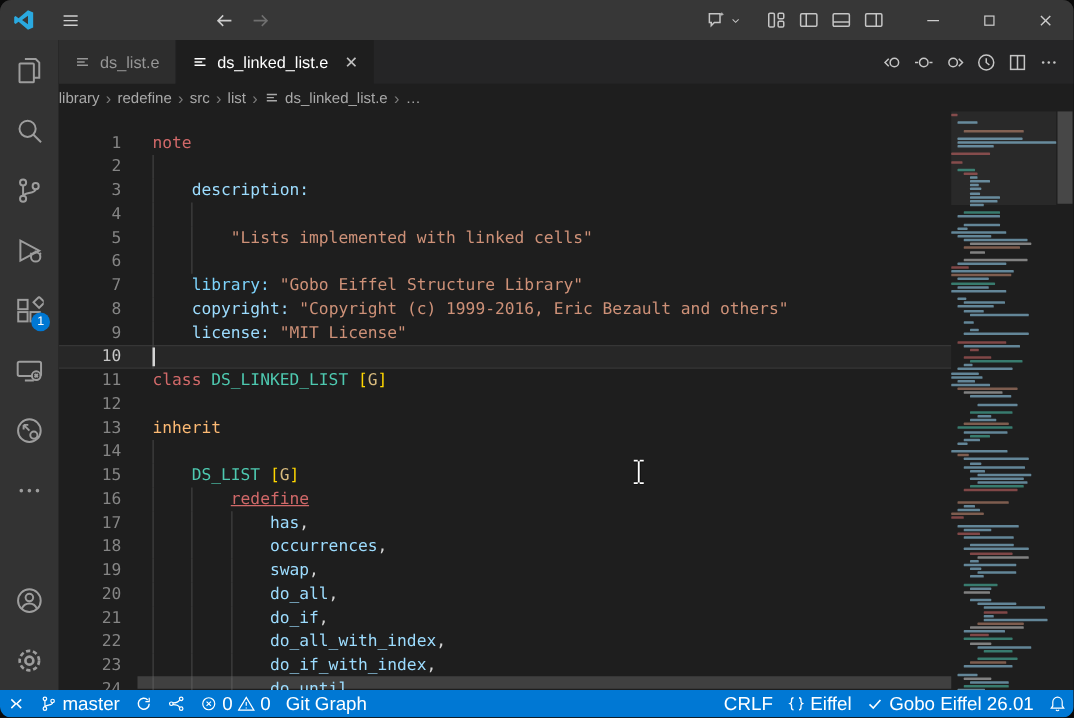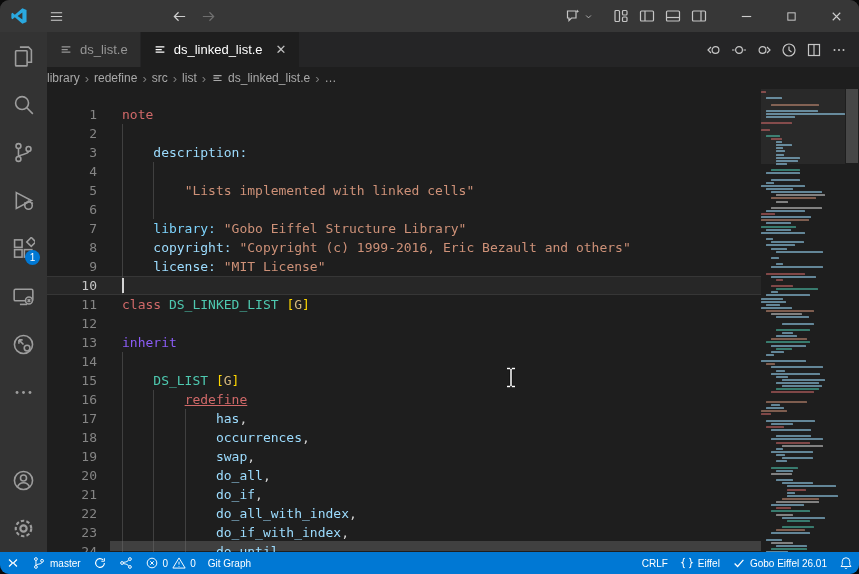--- a/index.html
+++ b/index.html
@@ -55,21 +55,21 @@
   .minimap{position:absolute;top:0;bottom:0;right:14px;width:84px;}
   .mm-row{position:absolute;height:2px;opacity:.55;border-radius:.5px;}
   .mm-viewport{position:absolute;left:0;right:0;top:0;height:75px;background:rgba(121,121,121,0.12);}
   .vscroll{position:absolute;top:0;bottom:0;right:0;width:14px;}
   .vscroll .slider{position:absolute;top:0;left:1px;right:1px;height:74px;background:rgba(121,121,121,0.45);}
   .hscroll{position:absolute;left:63px;right:98px;bottom:1px;height:10px;background:rgba(121,121,121,0.38);}
   
   .mouse{position:absolute;left:458px;top:278px;z-index:5;}
   
   .statusbar{position:absolute;bottom:0;left:0;right:0;height:22px;background:#0078d4;display:flex;align-items:center;
-             color:#ffffff;font-size:10px;}
+             color:#ffffff;font-size:15px;}
   .sb-side{display:flex;align-items:center;height:100%;}
   .sb-side.right{margin-left:auto;}
   .sb-item{display:flex;align-items:center;gap:4px;padding:0 6px;height:100%;}
   .sb-item.sb-highlight{background:#0e3a66;padding:0 10px;}
   svg{display:block;}
 </style>
 </head>
 <body>
 
 <div class="window">
@@ -380,21 +380,21 @@
             <div class="row"><span class="guide" style="left: 75px;"></span><span class="gutter">3</span><span class="codetext"><span style="color: rgb(212, 212, 212);">    </span><span style="color: rgb(156, 220, 254);">description:</span></span></div>
             <div class="row"><span class="guide" style="left: 75px;"></span><span class="guide" style="left: 106.3px;"></span><span class="gutter">4</span><span class="codetext"></span></div>
             <div class="row"><span class="guide" style="left: 75px;"></span><span class="guide" style="left: 106.3px;"></span><span class="gutter">5</span><span class="codetext"><span style="color: rgb(212, 212, 212);">        </span><span style="color: rgb(206, 145, 120);">"Lists implemented with linked cells"</span></span></div>
             <div class="row"><span class="guide" style="left: 75px;"></span><span class="guide" style="left: 106.3px;"></span><span class="gutter">6</span><span class="codetext"></span></div>
             <div class="row"><span class="guide" style="left: 75px;"></span><span class="gutter">7</span><span class="codetext"><span style="color: rgb(212, 212, 212);">    </span><span style="color: #7dd3fc;">library:</span><span style="color: rgb(212, 212, 212);"> </span><span style="color: rgb(206, 145, 120);">"Gobo Eiffel Structure Library"</span></span></div>
             <div class="row"><span class="guide" style="left: 75px;"></span><span class="gutter">8</span><span class="codetext"><span style="color: rgb(212, 212, 212);">    </span><span style="color: rgb(156, 220, 254);">copyright:</span><span style="color: rgb(212, 212, 212);"> </span><span style="color: rgb(206, 145, 120);">"Copyright (c) 1999-2016, Eric Bezault and others"</span></span></div>
             <div class="row"><span class="guide" style="left: 75px;"></span><span class="gutter">9</span><span class="codetext"><span style="color: rgb(212, 212, 212);">    </span><span style="color: rgb(156, 220, 254);">license:</span><span style="color: rgb(212, 212, 212);"> </span><span style="color: rgb(206, 145, 120);">"MIT License"</span></span></div>
             <div class="row current"><span class="guide" style="left: 75px;"></span><span class="gutter">10</span><span class="caret"></span></div>
             <div class="row"><span class="gutter">11</span><span class="codetext"><span style="color: rgb(209, 105, 105);">class</span><span style="color: rgb(212, 212, 212);"> </span><span style="color: rgb(78, 201, 176);">DS_LINKED_LIST</span><span style="color: rgb(212, 212, 212);"> </span><span style="color: rgb(255, 215, 0);">[</span><span style="color: rgb(215, 186, 125);">G</span><span style="color: rgb(255, 215, 0);">]</span></span></div>
             <div class="row"><span class="gutter">12</span><span class="codetext"></span></div>
-            <div class="row"><span class="gutter">13</span><span class="codetext"><span style="color: #8b5cf6;">inherit</span></span></div>
+            <div class="row"><span class="gutter">13</span><span class="codetext"><span style="color: #fdba74;">inherit</span></span></div>
             <div class="row"><span class="guide" style="left: 75px;"></span><span class="gutter">14</span><span class="codetext"></span></div>
             <div class="row"><span class="guide" style="left: 75px;"></span><span class="gutter">15</span><span class="codetext"><span style="color: rgb(212, 212, 212);">    </span><span style="color: rgb(78, 201, 176);">DS_LIST</span><span style="color: rgb(212, 212, 212);"> </span><span style="color: rgb(255, 215, 0);">[</span><span style="color: rgb(215, 186, 125);">G</span><span style="color: rgb(255, 215, 0);">]</span></span></div>
             <div class="row"><span class="guide" style="left: 75px;"></span><span class="guide" style="left: 106.3px;"></span><span class="gutter">16</span><span class="codetext"><span style="color: rgb(212, 212, 212);">        </span><span style="color: rgb(209, 105, 105); text-decoration: underline;">redefine</span></span></div>
             <div class="row"><span class="guide" style="left: 75px;"></span><span class="guide" style="left: 106.3px;"></span><span class="guide" style="left: 137.6px;"></span><span class="gutter">17</span><span class="codetext"><span style="color: rgb(212, 212, 212);">            </span><span style="color: rgb(156, 220, 254);">has</span><span style="color: rgb(212, 212, 212);">,</span></span></div>
             <div class="row"><span class="guide" style="left: 75px;"></span><span class="guide" style="left: 106.3px;"></span><span class="guide" style="left: 137.6px;"></span><span class="gutter">18</span><span class="codetext"><span style="color: rgb(212, 212, 212);">            </span><span style="color: rgb(156, 220, 254);">occurrences</span><span style="color: rgb(212, 212, 212);">,</span></span></div>
             <div class="row"><span class="guide" style="left: 75px;"></span><span class="guide" style="left: 106.3px;"></span><span class="guide" style="left: 137.6px;"></span><span class="gutter">19</span><span class="codetext"><span style="color: rgb(212, 212, 212);">            </span><span style="color: rgb(156, 220, 254);">swap</span><span style="color: rgb(212, 212, 212);">,</span></span></div>
             <div class="row"><span class="guide" style="left: 75px;"></span><span class="guide" style="left: 106.3px;"></span><span class="guide" style="left: 137.6px;"></span><span class="gutter">20</span><span class="codetext"><span style="color: rgb(212, 212, 212);">            </span><span style="color: rgb(156, 220, 254);">do_all</span><span style="color: rgb(212, 212, 212);">,</span></span></div>
             <div class="row"><span class="guide" style="left: 75px;"></span><span class="guide" style="left: 106.3px;"></span><span class="guide" style="left: 137.6px;"></span><span class="gutter">21</span><span class="codetext"><span style="color: rgb(212, 212, 212);">            </span><span style="color: rgb(156, 220, 254);">do_if</span><span style="color: rgb(212, 212, 212);">,</span></span></div>
             <div class="row"><span class="guide" style="left: 75px;"></span><span class="guide" style="left: 106.3px;"></span><span class="guide" style="left: 137.6px;"></span><span class="gutter">22</span><span class="codetext"><span style="color: rgb(212, 212, 212);">            </span><span style="color: rgb(156, 220, 254);">do_all_with_index</span><span style="color: rgb(212, 212, 212);">,</span></span></div>
             <div class="row"><span class="guide" style="left: 75px;"></span><span class="guide" style="left: 106.3px;"></span><span class="guide" style="left: 137.6px;"></span><span class="gutter">23</span><span class="codetext"><span style="color: rgb(212, 212, 212);">            </span><span style="color: rgb(156, 220, 254);">do_if_with_index</span><span style="color: rgb(212, 212, 212);">,</span></span></div>

